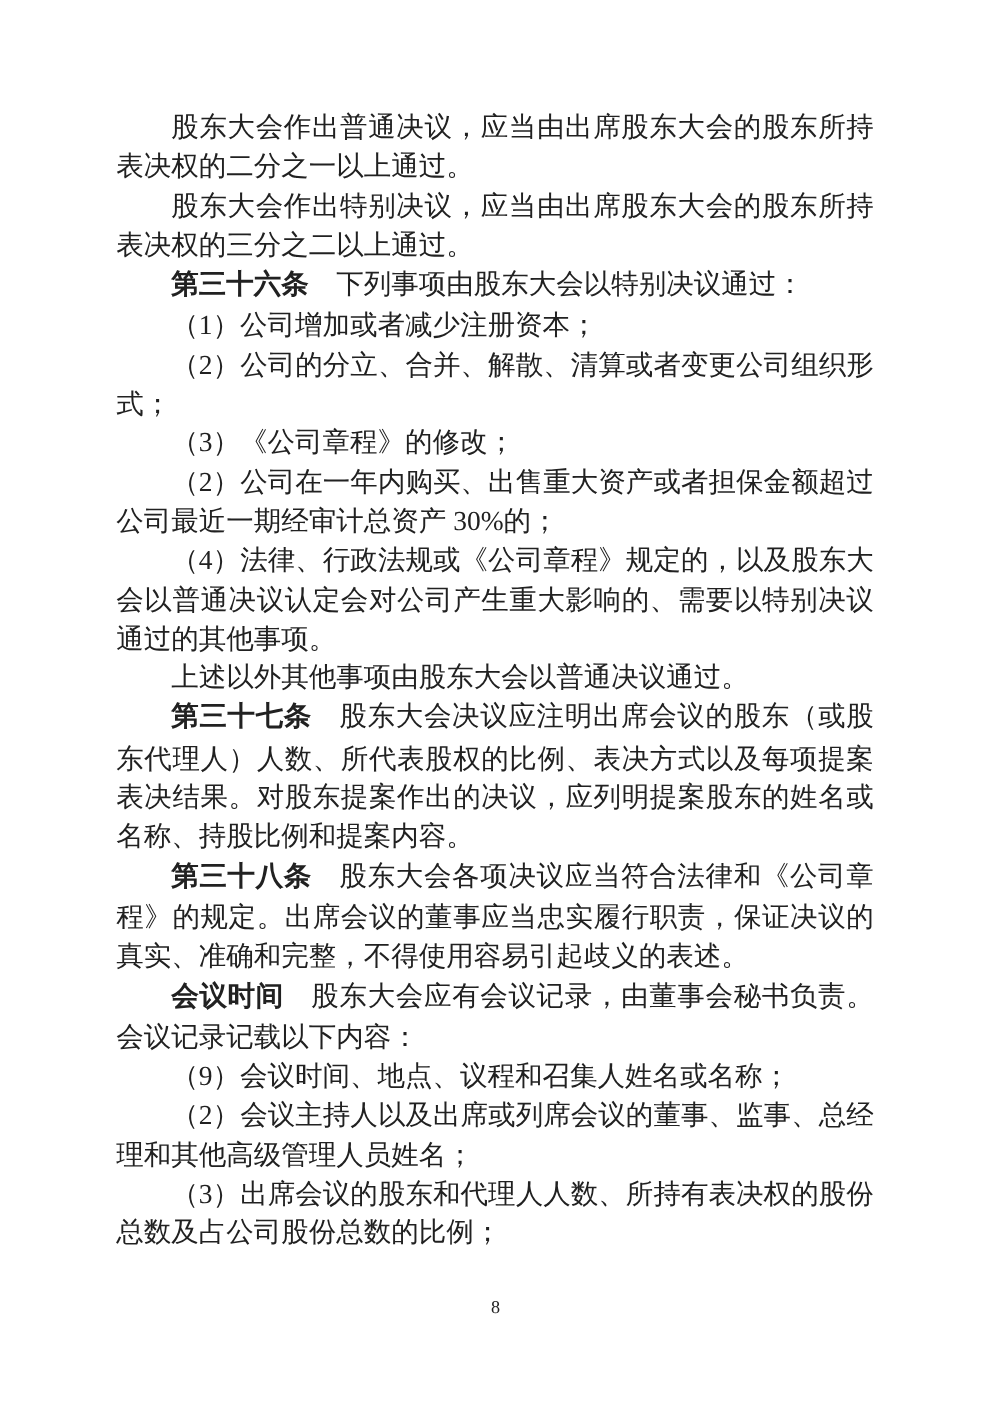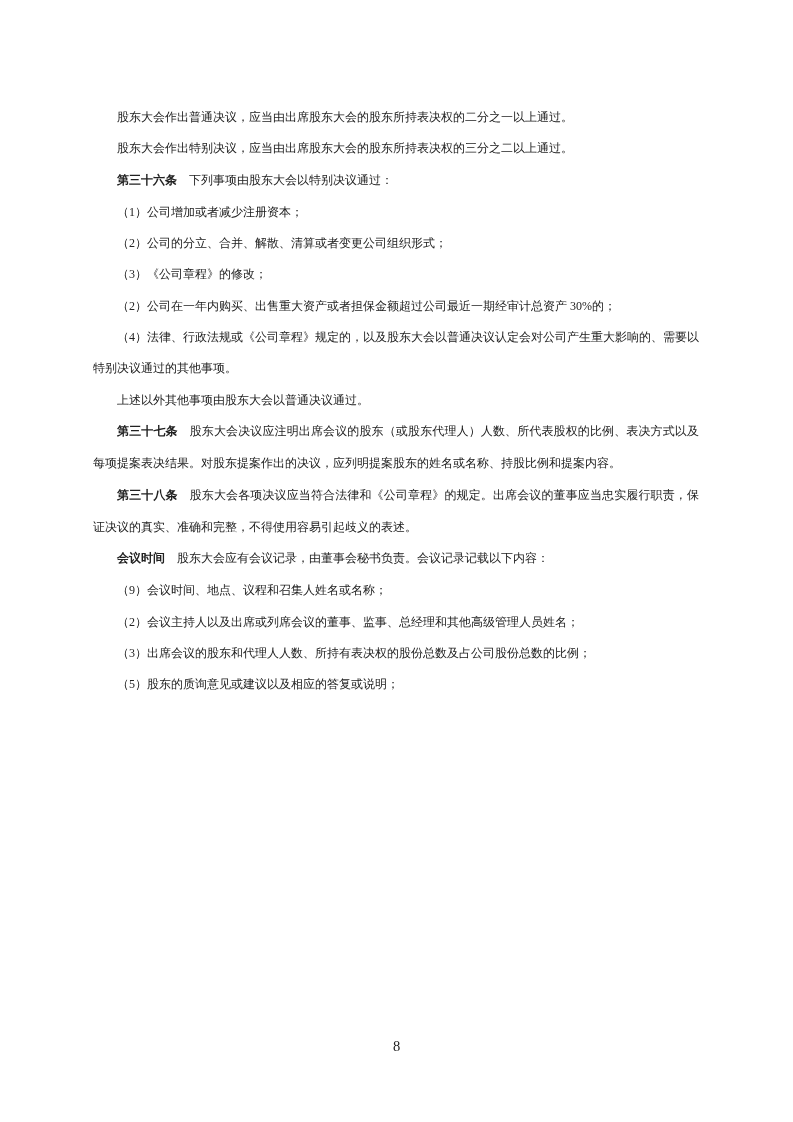--- a/index.html
+++ b/index.html
@@ -12,23 +12,23 @@
     position: relative;
     width: 793px;
     height: 1122px;
     background: #ffffff;
     overflow: hidden;
     font-family: "Liberation Serif", "DejaVu Serif", serif;
   }
   .doc-body {
     position: absolute;
     left: 93px;
-    top: 102px;
+    top: 86px;
     width: 606px;
-    font-size: 12px;
+    font-size: 22px;
     line-height: 31.3px;
     color: #212121;
   }
   .para {
     margin: 0;
     padding: 0;
     text-align: justify;
     text-justify: inter-ideograph;
     text-indent: 2em;
     word-break: break-all;
@@ -80,16 +80,15 @@
 
   <p class="para"><span class="article-label">会议时间</span><span class="para-text">股东大会应有会议记录，由董事会秘书负责。会议记录记载以下内容：</span></p>
 
   <p class="para"><span class="para-text">（9）会议时间、地点、议程和召集人姓名或名称；</span></p>
 
   <p class="para"><span class="para-text">（2）会议主持人以及出席或列席会议的董事、监事、总经理和其他高级管理人员姓名；</span></p>
 
   <p class="para"><span class="para-text">（3）出席会议的股东和代理人人数、所持有表决权的股份总数及占公司股份总数的比例；</span></p>
 
 
-  <p class="para"><span class="para-text">（5）股东的质询意见或建议以及相应的答复或说明；</span></p>
 </div>
   <div class="page-number">8</div>
 </div>
 
 </body></html>

